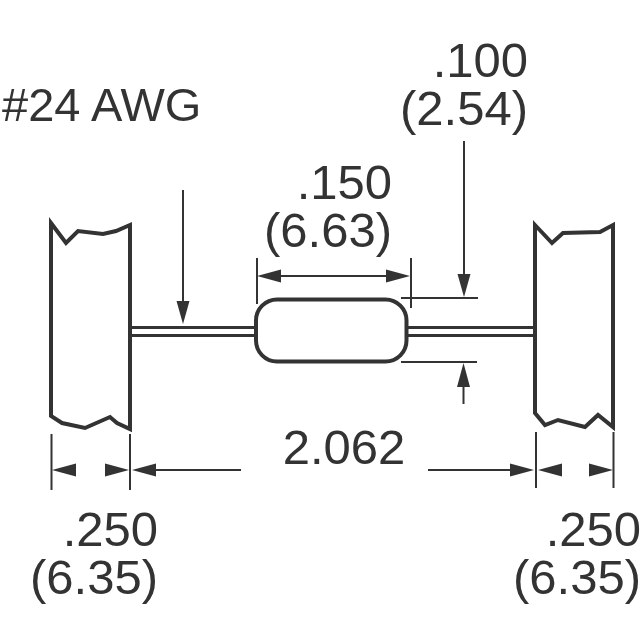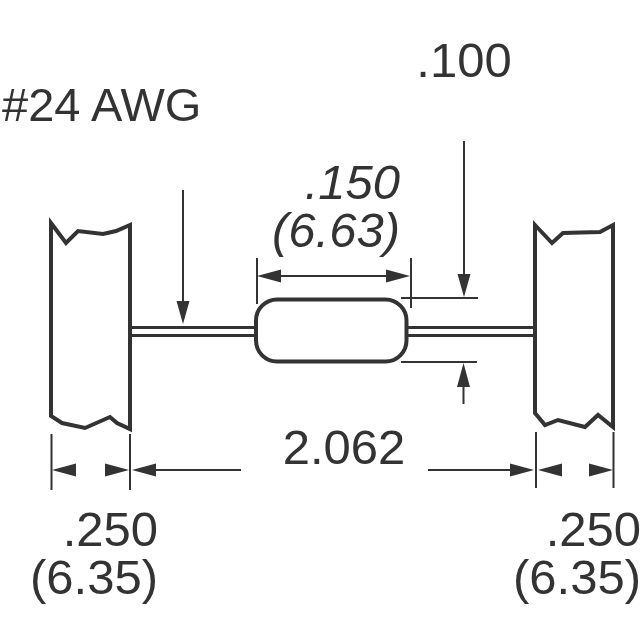--- a/index.html
+++ b/index.html
@@ -110,23 +110,24 @@
       <polygon class="f" points="613,470 589,463.5 589,476.5"></polygon>
     </g>
   </svg>
 
   <div class="lead-label">
     <span>#24 AWG</span>
   </div>
 
   <div class="dim" style="left:464px; top:36px;">
     <span>.100</span>
+    <span>(2.54)</span>
   </div>
 
-  <div class="dim" style="left:336px; top:158px;font-style:italic;">
+  <div class="dim" style="left:328px; top:158px;">
     <span>.150</span>
     <span>(6.63)</span>
   </div>
 
   <div class="dim" style="left:344px; top:423px;">
     <span>2.062</span>
   </div>
 
   <div class="dim" style="left:94px; top:505px;">
     <span>.250</span>

